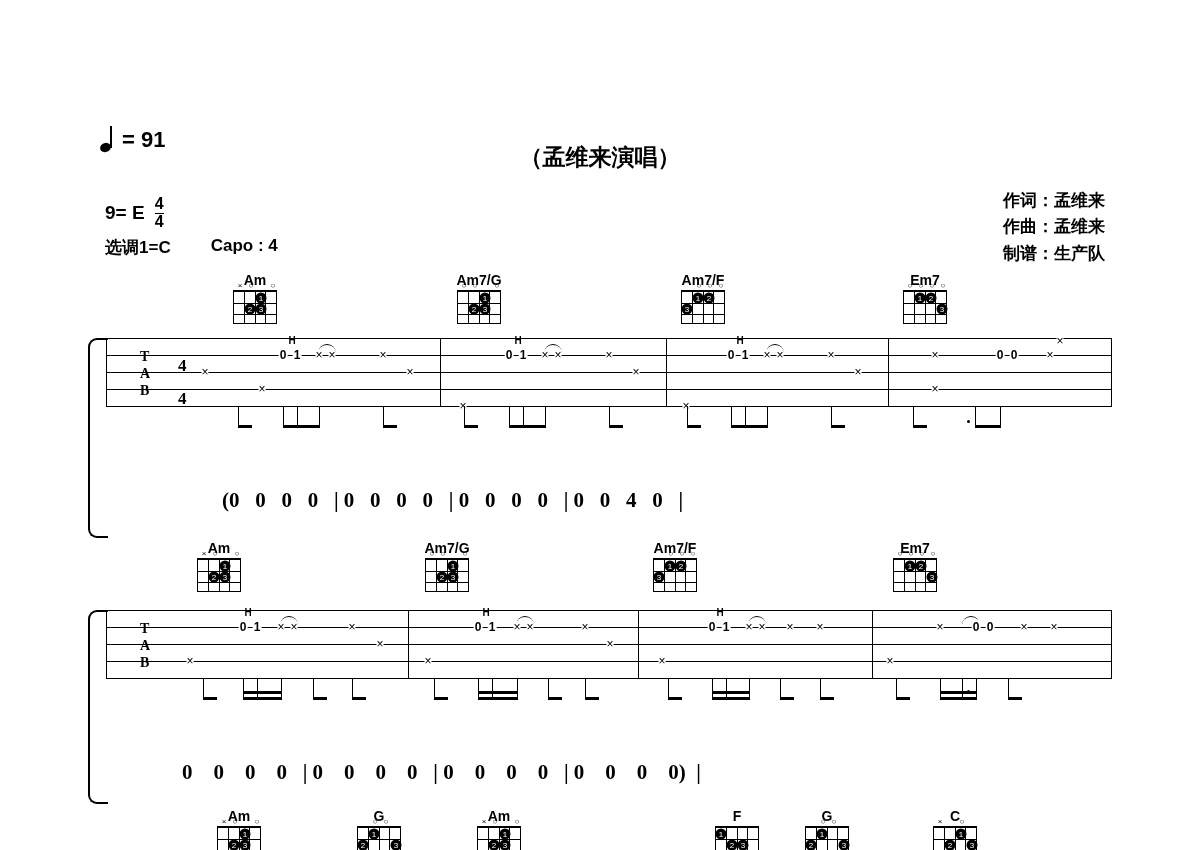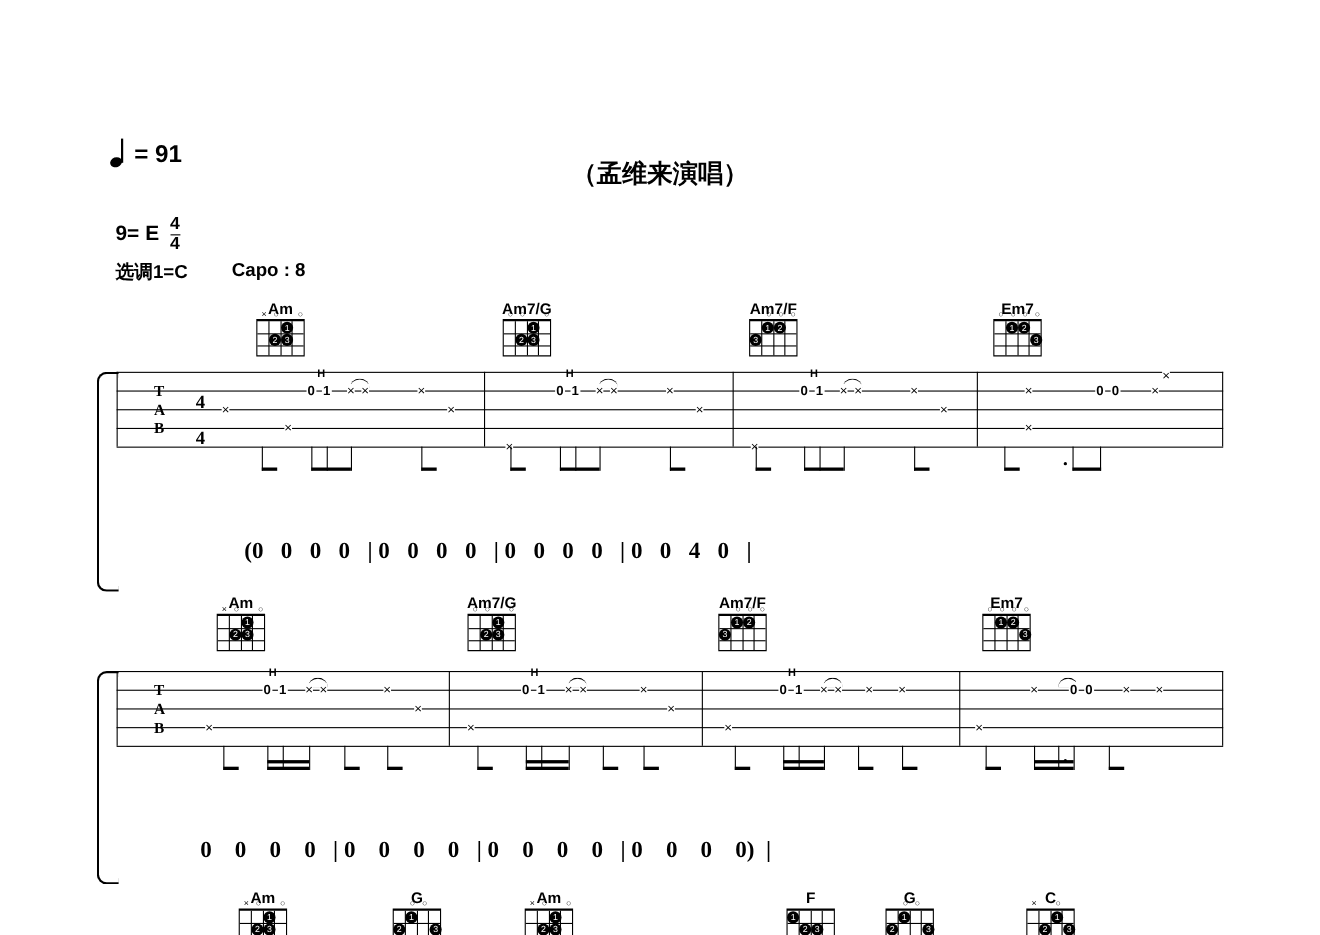--- a/index.html
+++ b/index.html
@@ -273,23 +273,28 @@
   <div class="key-line">
     <span>9= E</span>
     <span class="timesig">
       <span class="num">4</span>
       <span class="den">4</span>
     </span>
   </div>
 
   <div class="capo-line">
     <span>选调1=C</span>
-    <span>Capo : 8</span>
+    <span>Capo : 4</span>
   </div>
 
+  <div class="credits">
+    <div><span>作词：孟维来</span></div>
+    <div><span>作曲：孟维来</span></div>
+    <div><span>制谱：生产队</span></div>
+  </div>
 
   <div class="system">
 
     <div class="chord" style="left:228px; top:272px;">
       <div class="cname">Am</div>
       <div class="grid">
         <div class="marks">
           <span style="left:6px;">×</span>
             <span style="left:17px;">○</span>
             <span style="left:39px;">○</span>

